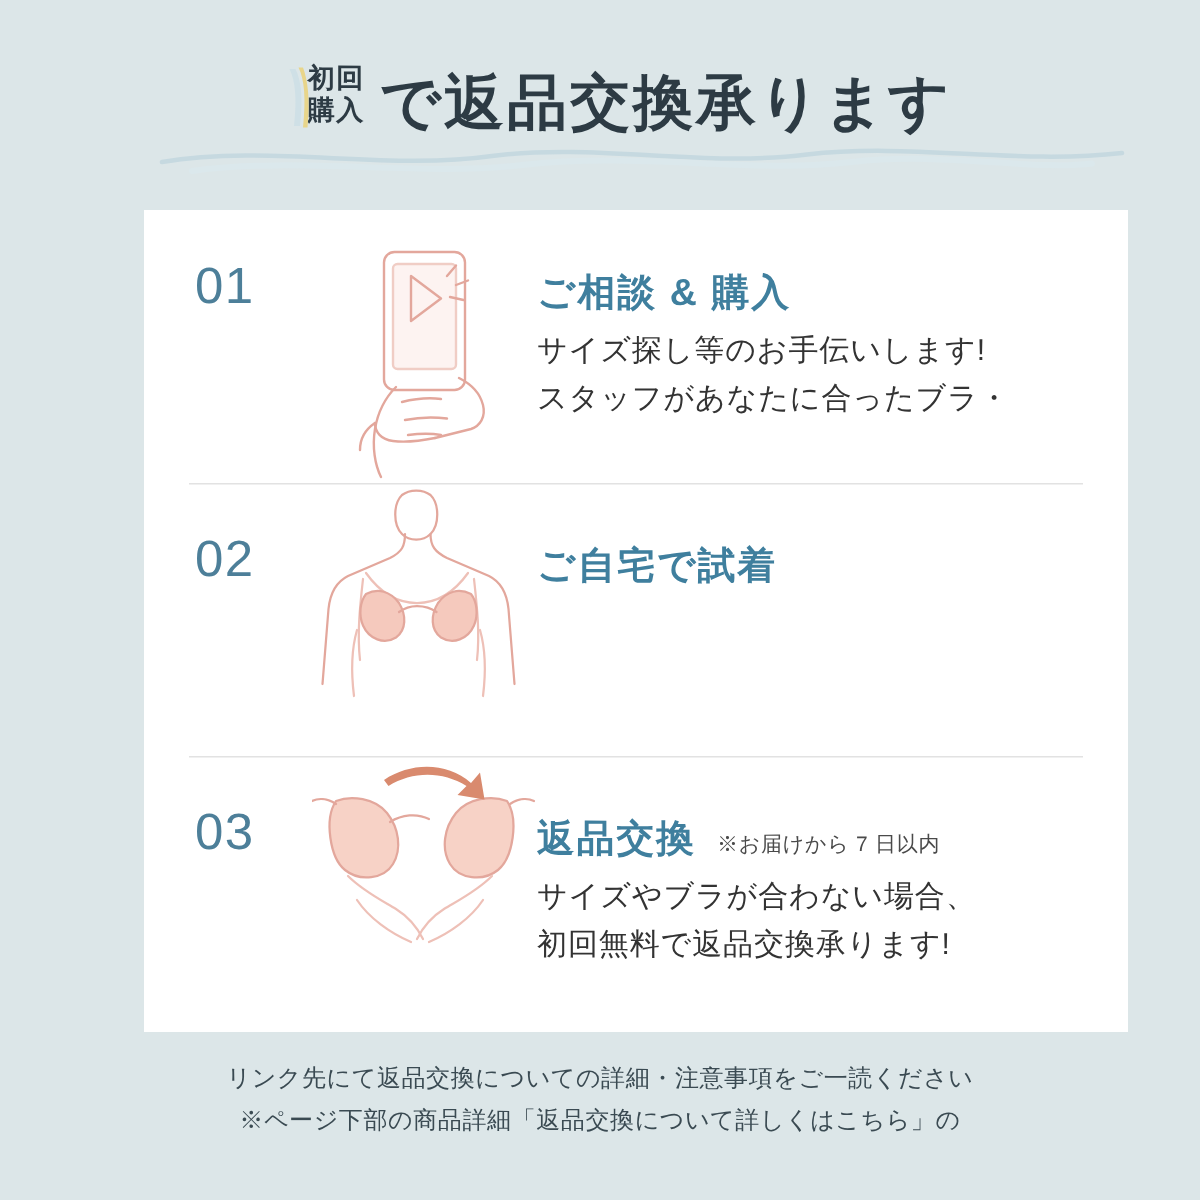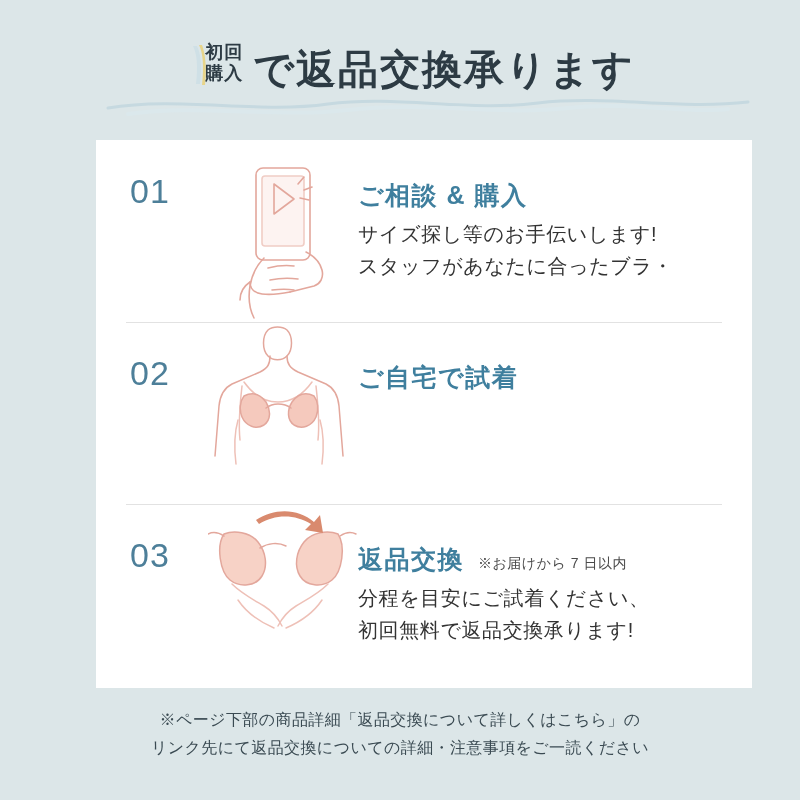--- a/index.html
+++ b/index.html
@@ -279,26 +279,26 @@
             <path d="M104 44 c-16 12 -40 12 -56 -2 l-6 7 l-3 -18 l18 3 l-6 6 c14 10 36 10 50 0 Z" opacity="0"></path>
           </g>
         </svg>
       </div>
       <div class="step-text">
         <div class="step-title-row">
           <div class="step-title">返品交換</div>
           <div class="step-note">※お届けから 7 日以内</div>
         </div>
         <div class="step-desc">
-          <div>分程を目安にご試着ください、</div>
+          <div>サイズやブラが合わない場合、</div>
           <div>初回無料で返品交換承ります!</div>
         </div>
       </div>
     </div>
 
   </div>
 
   <div class="footer">
+    <div>リンク先にて返品交換についての詳細・注意事項をご一読ください</div>
     <div>※ページ下部の商品詳細「返品交換について詳しくはこちら」の</div>
-    <div>リンク先にて返品交換についての詳細・注意事項をご一読ください</div>
   </div>
 
 </div>
 
 </body></html>

